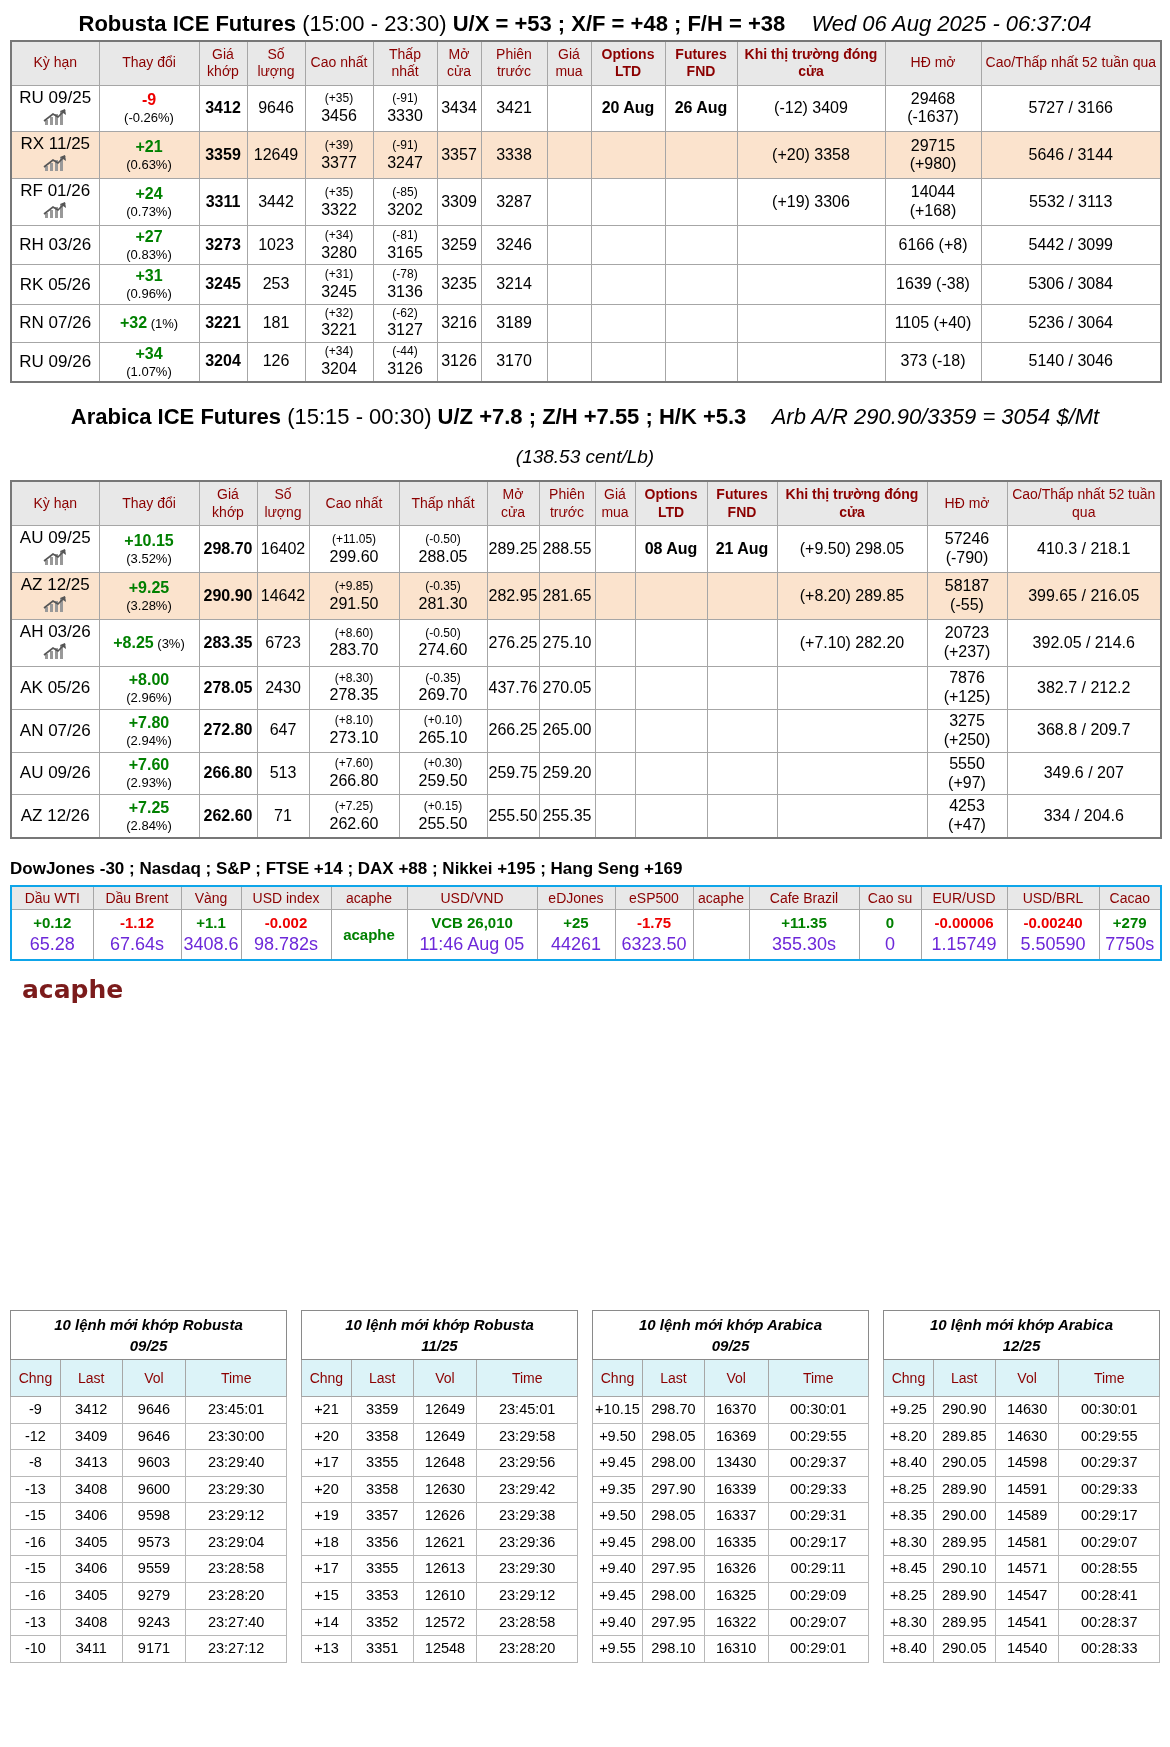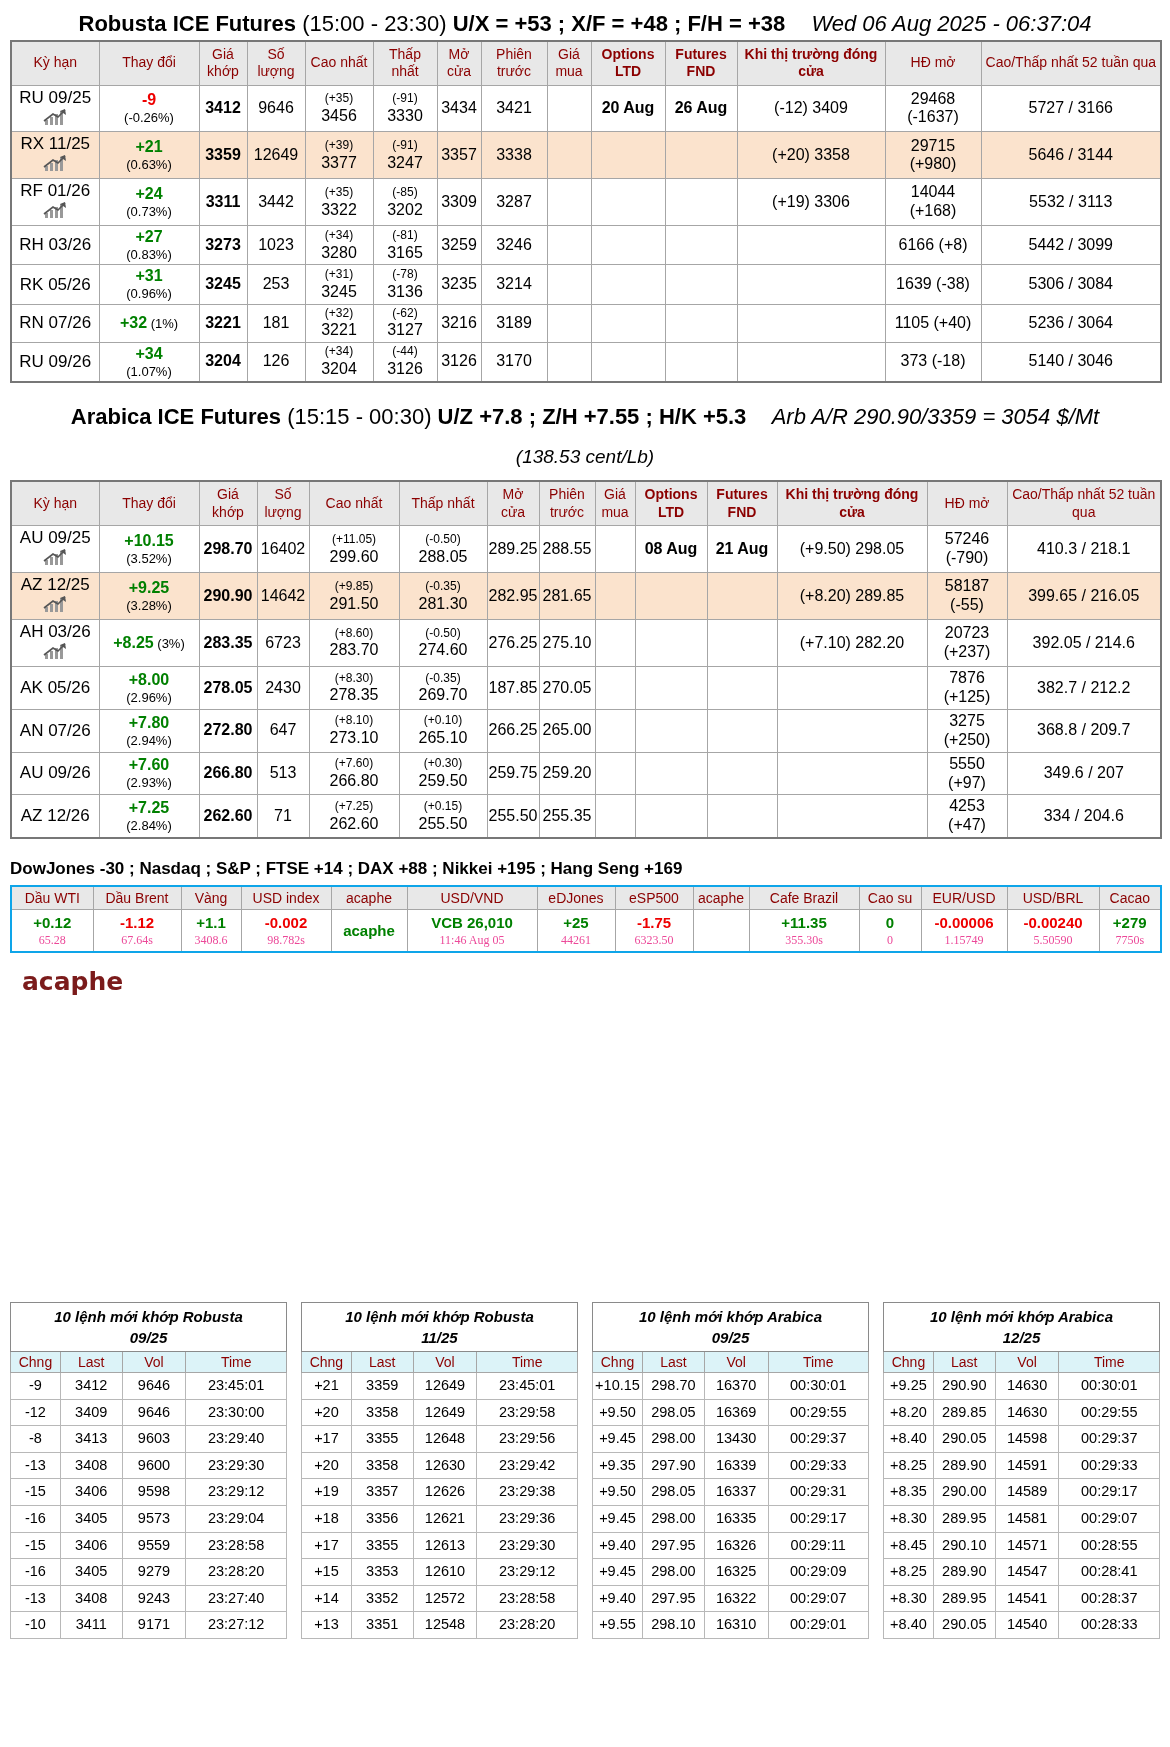--- a/index.html
+++ b/index.html
@@ -29,32 +29,32 @@
   .sub{font-size:12px;line-height:1.15;}
   .val{font-size:16px;line-height:1.2;}
   .chart-icon{display:inline-block;margin-top:1px;cursor:pointer;}
   
   .indices-line{font-weight:bold;font-size:17px;margin:10px 0 6px 0;}
   table.market{border-collapse:collapse;width:1150px;table-layout:fixed;border:2px solid #0ea5e9;}
   table.market th{background:var(--header-gray);color:var(--dark-red);font-weight:normal;font-size:14px;
       border:1px solid #A6A6A6;padding:3px 1px;}
   table.market td{border:1px solid #A6A6A6;text-align:center;vertical-align:middle;padding:3px 1px;line-height:1.3;}
   .market .main{font-weight:bold;font-size:15px;}
-  .market .msub{font-size:12px;color:#ec4899;font-weight:normal;font-family:Liberation Serif, serif;}
+  .market .msub{font-size:18px;color:#6d28d9;font-weight:normal;}
   
   .logo{color:var(--maroon);font-family:"DejaVu Sans",sans-serif;font-weight:bold;font-size:25px;
       margin:14px 0 0 12px;}
   .spacer{height:306px;}
   
   .orders-row{display:flex;justify-content:space-between;gap:14px;width:1150px;}
   table.orders{border-collapse:collapse;table-layout:fixed;flex:1;border:1px solid #8a8a8a;}
   table.orders .ttl{font-style:italic;font-weight:bold;font-size:15px;text-align:center;
       border:1px solid #8a8a8a;padding:3px 0;line-height:1.4;background:#fff;color:#000;}
   table.orders th{background:var(--cyan);color:var(--dark-red);font-weight:normal;font-size:14px;
-      border:1px solid #A6A6A6;padding:2px 1px;}
+      border:1px solid #A6A6A6;padding:10px 1px;}
   table.orders td{border:1px solid #B8B8B8;text-align:center;font-size:14.5px;padding:3px 1px;line-height:1.35;}
 </style>
 </head>
 <body>
 
 <div class="page">
 
   <div class="title"><span class="b">Robusta ICE Futures</span><span> (15:00 - 23:30) </span><span class="b">U/X = +53 ; X/F = +48 ; F/H = +38</span><span class="i"> Wed 06 Aug 2025 - 06:37:04</span></div>
 
 
@@ -415,21 +415,21 @@
           <td class="last">278.05</td>
           <td>2430</td>
           <td>
             <div class="sub">(+8.30)</div>
             <div class="val">278.35</div>
           </td>
           <td>
             <div class="sub">(-0.35)</div>
             <div class="val">269.70</div>
           </td>
-          <td>187.85</td>
+          <td>437.76</td>
           <td>270.05</td>
           <td></td>
           <td class="b"></td>
           <td class="b"></td>
           <td></td>
           <td>7876 (+125)</td>
           <td>382.7 / 212.2</td>
         </tr>
         <tr>
           <td>

